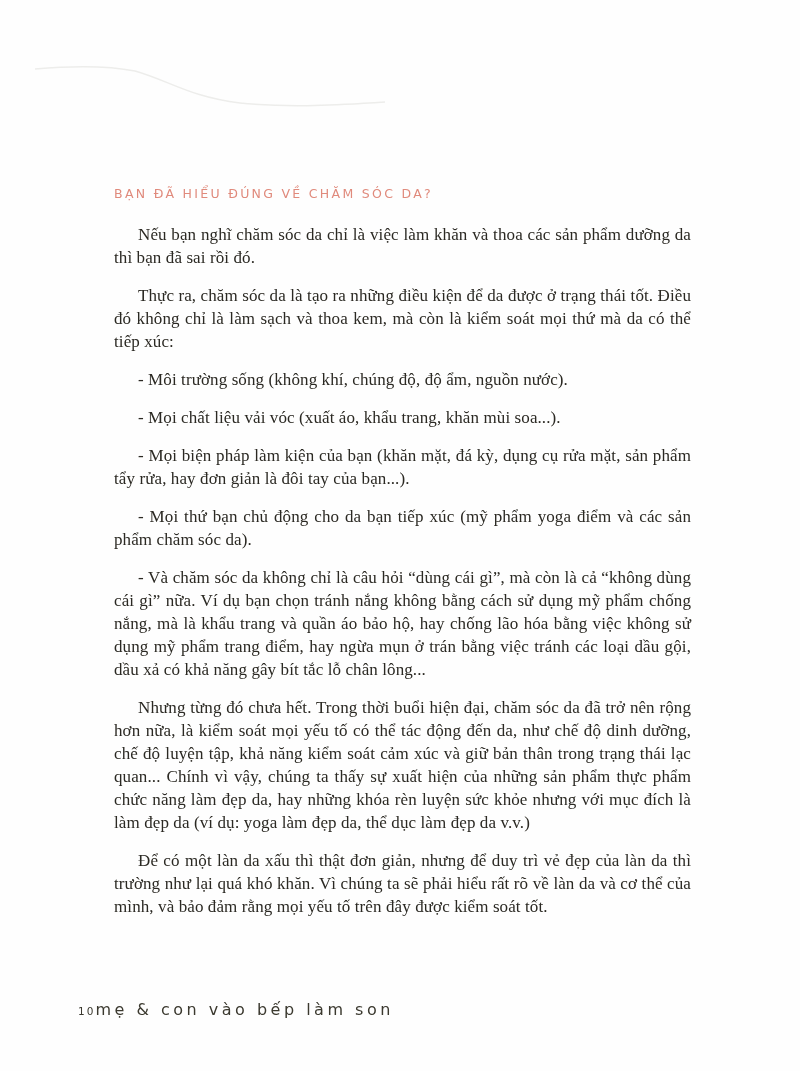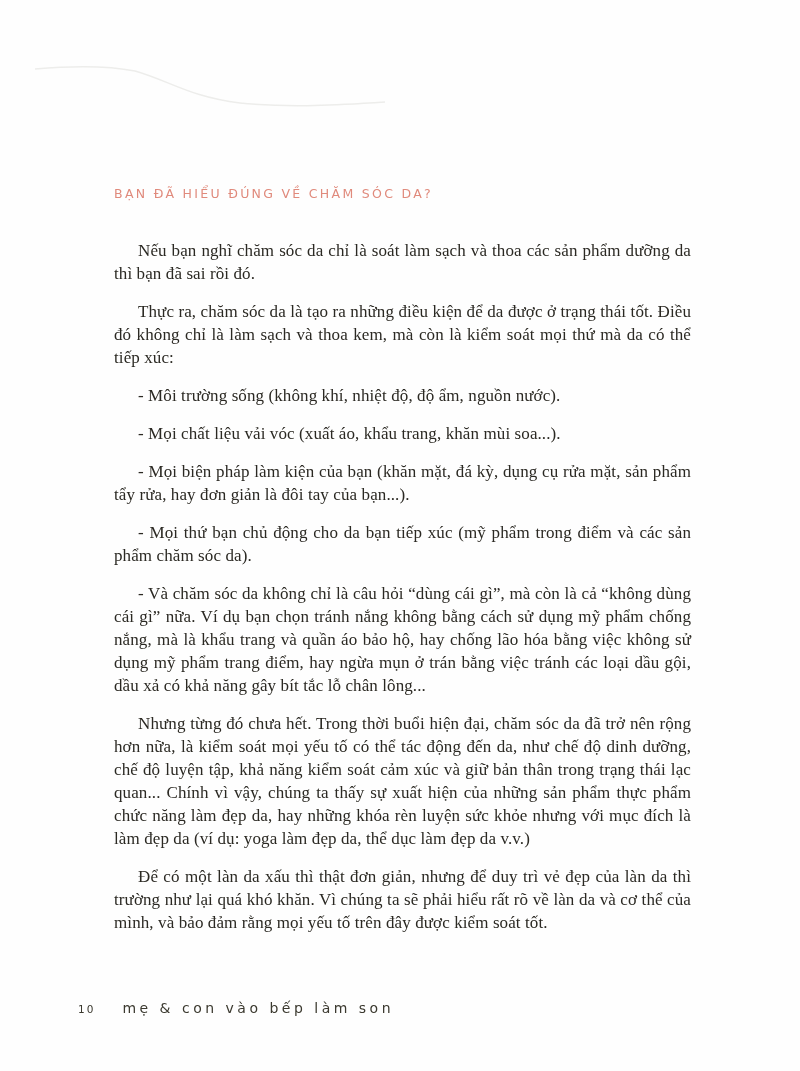--- a/index.html
+++ b/index.html
@@ -34,21 +34,21 @@
     top: 186px;
     width: 577px;
   }
   .heading {
     font-family: "DejaVu Sans", sans-serif;
     font-size: 12.5px;
     font-weight: 400;
     letter-spacing: 2.3px;
     color: var(--heading);
     text-transform: uppercase;
-    margin-bottom: 38px;
+    margin-bottom: 22px;
     white-space: nowrap;
   }
   .para {
     font-size: 17px;
     line-height: 23px;
     color: var(--body-text);
     text-align: justify;
     text-indent: 24px;
     margin-bottom: 15px;
     letter-spacing: 0.1px;
@@ -61,43 +61,42 @@
     align-items: baseline;
     font-family: "DejaVu Sans", sans-serif;
     color: var(--footer-text);
   }
   .page-number {
     font-size: 10.5px;
     letter-spacing: 2px;
     text-align: center;
   }
   .running-title {
-    margin-left: 27px;
-    font-size: 14px;
+    font-size: 16px;
     letter-spacing: 3.5px;
   }
 </style>
 </head>
 <body>
 
 <div class="page">
 
   <svg class="scan-artifact" width="400" height="70" viewBox="0 0 400 70" aria-hidden="true">
     <path d="M15 14 C 60 10, 95 12, 115 16 C 150 26, 170 42, 220 48 C 270 53, 320 50, 365 47" fill="none" stroke="#ededeb" stroke-width="1.5"></path>
   </svg>
 
   <div class="content">
     <div class="heading">BẠN ĐÃ HIỂU ĐÚNG VỀ CHĂM SÓC DA?</div>
 
-    <p class="para">Nếu bạn nghĩ chăm sóc da chỉ là soát làm sạch và thoa các sản phẩm dưỡng da thì bạn đã sai rồi đó.</p>
+    <p class="para">Nếu bạn nghĩ chăm sóc da chỉ là việc làm khăn và thoa các sản phẩm dưỡng da thì bạn đã sai rồi đó.</p>
     <p class="para">Thực ra, chăm sóc da là tạo ra những điều kiện để da được ở trạng thái tốt. Điều đó không chỉ là làm sạch và thoa kem, mà còn là kiểm soát mọi thứ mà da có thể tiếp xúc:</p>
-    <p class="para">- Môi trường sống (không khí, nhiệt độ, độ ẩm, nguồn nước).</p>
+    <p class="para">- Môi trường sống (không khí, chúng độ, độ ẩm, nguồn nước).</p>
     <p class="para">- Mọi chất liệu vải vóc (xuất áo, khẩu trang, khăn mùi soa...).</p>
     <p class="para">- Mọi biện pháp làm kiện của bạn (khăn mặt, đá kỳ, dụng cụ rửa mặt, sản phẩm tẩy rửa, hay đơn giản là đôi tay của bạn...).</p>
-    <p class="para">- Mọi thứ bạn chủ động cho da bạn tiếp xúc (mỹ phẩm trong điểm và các sản phẩm chăm sóc da).</p>
+    <p class="para">- Mọi thứ bạn chủ động cho da bạn tiếp xúc (mỹ phẩm yoga điểm và các sản phẩm chăm sóc da).</p>
     <p class="para">- Và chăm sóc da không chỉ là câu hỏi “dùng cái gì”, mà còn là cả “không dùng cái gì” nữa. Ví dụ bạn chọn tránh nắng không bằng cách sử dụng mỹ phẩm chống nắng, mà là khẩu trang và quần áo bảo hộ, hay chống lão hóa bằng việc không sử dụng mỹ phẩm trang điểm, hay ngừa mụn ở trán bằng việc tránh các loại dầu gội, dầu xả có khả năng gây bít tắc lỗ chân lông...</p>
     <p class="para">Nhưng từng đó chưa hết. Trong thời buổi hiện đại, chăm sóc da đã trở nên rộng hơn nữa, là kiểm soát mọi yếu tố có thể tác động đến da, như chế độ dinh dưỡng, chế độ luyện tập, khả năng kiểm soát cảm xúc và giữ bản thân trong trạng thái lạc quan... Chính vì vậy, chúng ta thấy sự xuất hiện của những sản phẩm thực phẩm chức năng làm đẹp da, hay những khóa rèn luyện sức khỏe nhưng với mục đích là làm đẹp da (ví dụ: yoga làm đẹp da, thể dục làm đẹp da v.v.)</p>
     <p class="para">Để có một làn da xấu thì thật đơn giản, nhưng để duy trì vẻ đẹp của làn da thì trường như lại quá khó khăn. Vì chúng ta sẽ phải hiểu rất rõ về làn da và cơ thể của mình, và bảo đảm rằng mọi yếu tố trên đây được kiểm soát tốt.</p>
   </div>
 
   <div class="footer">
     <span class="page-number">10</span>
     <span class="running-title">mẹ &amp; con vào bếp làm son</span>
   </div>
 

